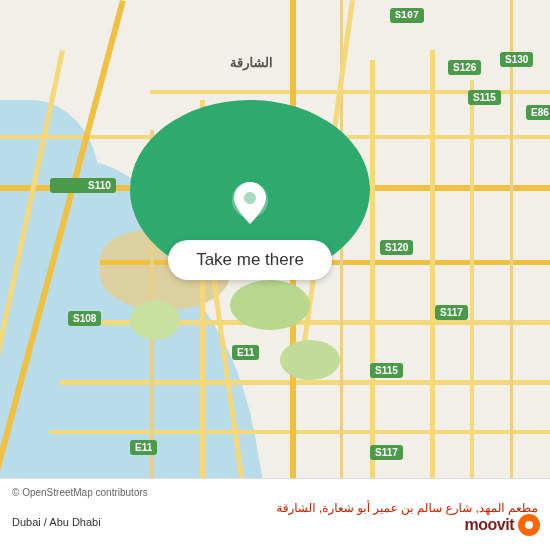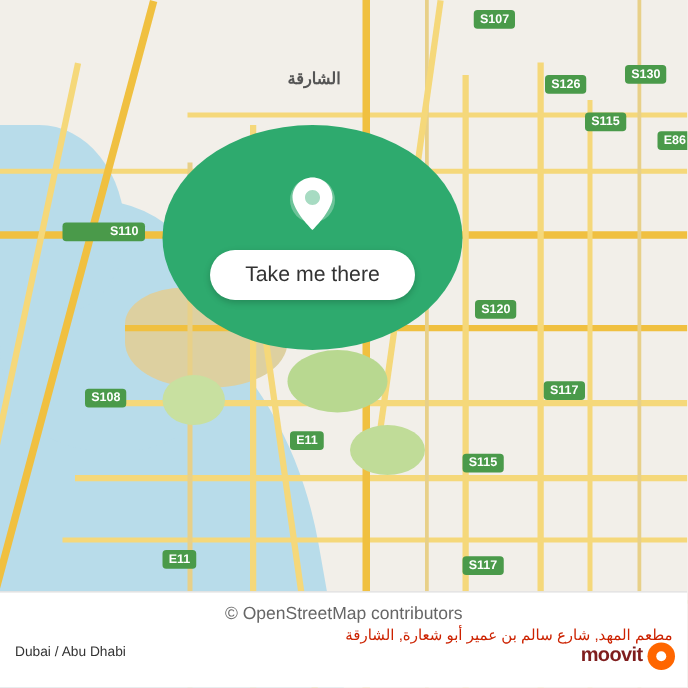--- a/index.html
+++ b/index.html
@@ -156,21 +156,21 @@
     #overlay-card {
       position: absolute;
       top: 100px;
       left: 130px;
       width: 240px;
       height: 180px;
       background-color: #2eaa6e;
       border-radius: 50%;
       display: flex;
       align-items: center;
-      justify-content: center;
+      justify-content: flex-end;
       flex-direction: column;
       z-index: 20;
     }
 
     .pin-icon {
       width: 40px;
       height: 48px;
       margin-bottom: 12px;
     }
 
@@ -193,24 +193,23 @@
       bottom: 0;
       left: 0;
       width: 550px;
       background-color: white;
       padding: 8px 12px 10px 12px;
       z-index: 30;
       border-top: 1px solid #ddd;
     }
 
     #attribution {
-      font-size: 14px;
+      font-size: 10px;
       color: #666;
       margin-bottom: 3px;
-      text-align: center;
     }
 
     #location-name {
       font-size: 12px;
       color: #cc2200;
       font-weight: 500;
       direction: rtl;
       text-align: right;
       margin-bottom: 1px;
     }
@@ -308,22 +307,22 @@
   <div class="road-d3"></div>
   <div class="road-d4"></div>
 
   <div class="green-area green-1"></div>
   <div class="green-area green-2"></div>
   <div class="green-area green-3"></div>
 
   <div class="city-label" style="top:55px; left:230px;">الشارقة</div>
 
   <div id="road-badges-container">
-      <div class="road-badge" style="top: 8px; left: 379px;">S107</div>
-      <div class="road-badge" style="top: 60px; left: 436px;">S126</div>
+      <div class="road-badge" style="top: 8px; left: 390px; font-family: Liberation Mono, monospace;">S107</div>
+      <div class="road-badge" style="top: 60px; left: 448px;">S126</div>
       <div class="road-badge" style="top: 52px; left: 500px;">S130</div>
       <div class="road-badge" style="top: 90px; left: 468px;">S115</div>
       <div class="road-badge" style="top: 105px; left: 526px;">E86</div>
       <div class="road-badge" style="top: 178px; left: 50px; padding-left: 38px;">S110</div>
       <div class="road-badge" style="top: 240px; left: 380px;">S120</div>
       <div class="road-badge" style="top: 295px; left: 68px; margin-top: 16px;">S108</div>
       <div class="road-badge" style="top: 305px; left: 435px;">S117</div>
       <div class="road-badge" style="top: 345px; left: 232px;">E11</div>
       <div class="road-badge" style="top: 363px; left: 370px;">S115</div>
       <div class="road-badge" style="top: 440px; left: 130px;">E11</div>

